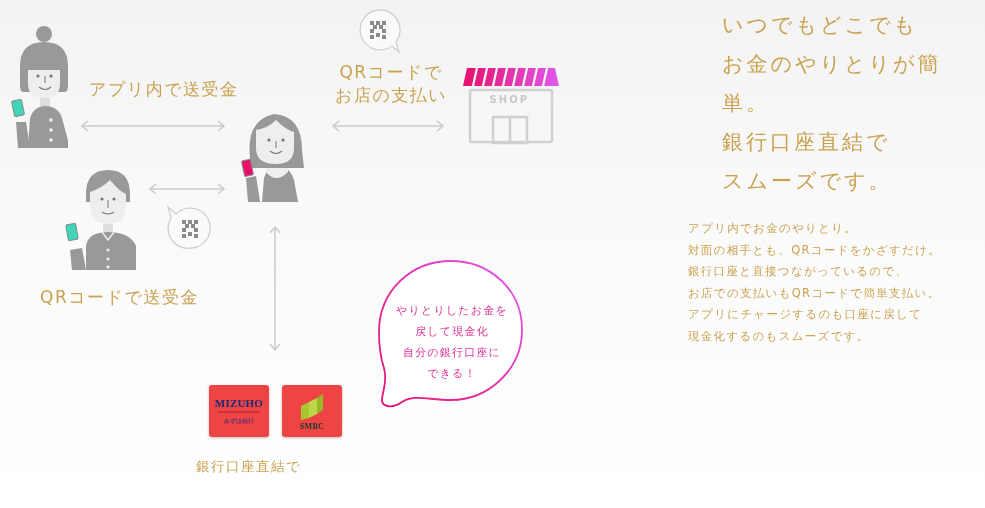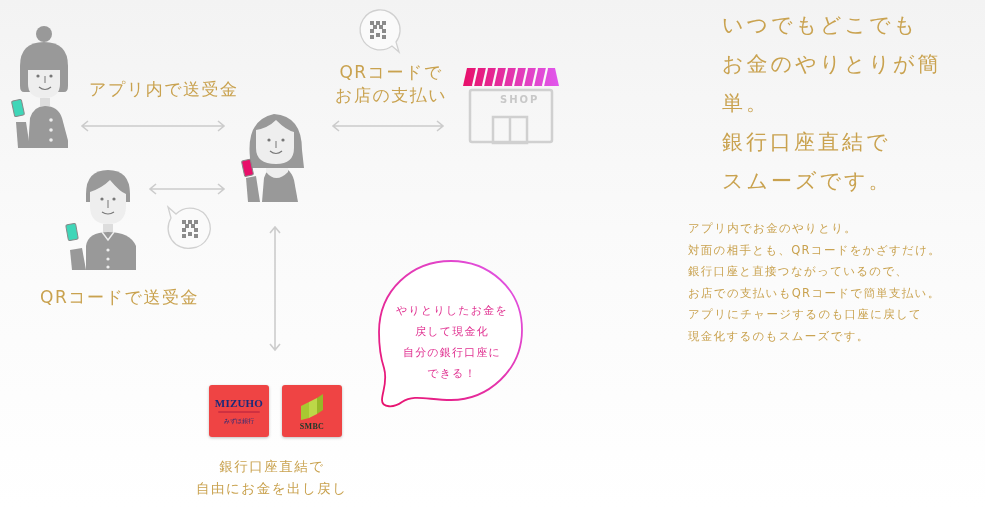--- a/index.html
+++ b/index.html
@@ -103,21 +103,21 @@
       <line x1="54" y1="2" x2="50" y2="20"></line>
         <line x1="64" y1="2" x2="60" y2="20"></line>
       <line x1="74" y1="2" x2="70" y2="20"></line>
         <line x1="84" y1="2" x2="80" y2="20"></line>
     </g>
     <rect x="7" y="24" width="82" height="52" rx="2" fill="none" stroke="#d0d0d0" stroke-width="2.5"></rect>
     <rect x="30" y="51" width="34" height="26" fill="none" stroke="#d0d0d0" stroke-width="2.5"></rect>
     <line x1="47" y1="51" x2="47" y2="77" stroke="#d0d0d0" stroke-width="2.5"></line>
   </svg>
 </div>
-<div class="abs" style="left:470px;top:94px;width:59px;text-align:left;font-size:10px;font-weight:bold;letter-spacing:2px;color:#c8c8c8;padding-left:30px;">SHOP</div>
+<div class="abs" style="left:470px;top:94px;width:59px;text-align:right;font-size:10px;font-weight:bold;letter-spacing:2px;color:#c8c8c8;">SHOP</div>
 
 <div class="abs person" style="left:240px;top:98px;">
   <svg width="70" height="104" viewBox="0 0 70 104">
     <path d="M10 60 Q6 22 34 16 Q62 18 62 52 L64 70 L6 70 Z" fill="#999"></path>
     <path d="M16 32 Q28 30 36 22 Q46 32 54 34 L54 50 Q54 66 36 66 Q16 66 16 50 Z" fill="#eee"></path>
     <circle cx="29" cy="42" r="1.6" fill="#777"></circle>
       <circle cx="43" cy="42" r="1.6" fill="#777"></circle>
     <path d="M36 43 L36 50" stroke="#777" stroke-width="1"></path>
     <path d="M30 53 Q36 58 42 53" stroke="#777" stroke-width="1.2" fill="none"></path>
     <path d="M22 104 L24 80 Q28 68 36 68 Q50 68 54 82 L58 104 Z" fill="#999"></path>
@@ -187,21 +187,20 @@
   <svg width="26" height="28" viewBox="0 0 26 28">
     <path d="M2 14 L10 10 L10 26 L2 28 Z" fill="#a8c832"></path>
     <path d="M10 10 L18 6 L18 22 L10 26 Z" fill="#bcd848"></path>
     <path d="M18 6 L24 2 L24 18 L18 22 Z" fill="#98b828"></path>
   </svg>
   <div class="smbc-text">SMBC</div>
 </div>
 
 <div class="abs label gold" style="left:196px;top:455px;font-size:13.5px;line-height:22px;">
   <div>銀行口座直結で</div>
-  <div>自由にお金を出し戻し</div>
 </div>
 
 <div class="abs icon" style="left:376px;top:258px;">
   <svg width="150" height="152" viewBox="0 0 150 152">
     <defs>
       <linearGradient id="bub" x1="0" x2="1" y1="1" y2="0">
         <stop offset="0" stop-color="#e8106a"></stop>
         <stop offset="1" stop-color="#e058ee"></stop>
       </linearGradient>
     </defs>

